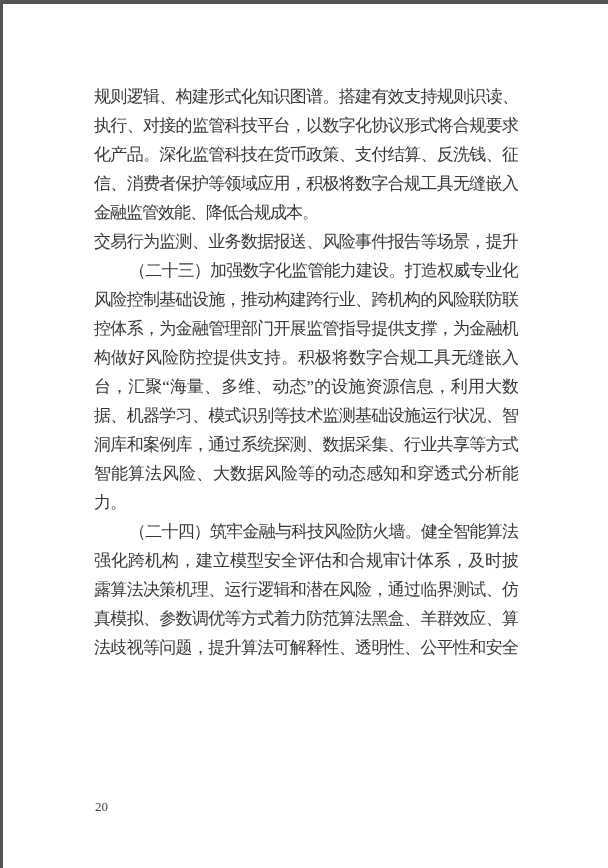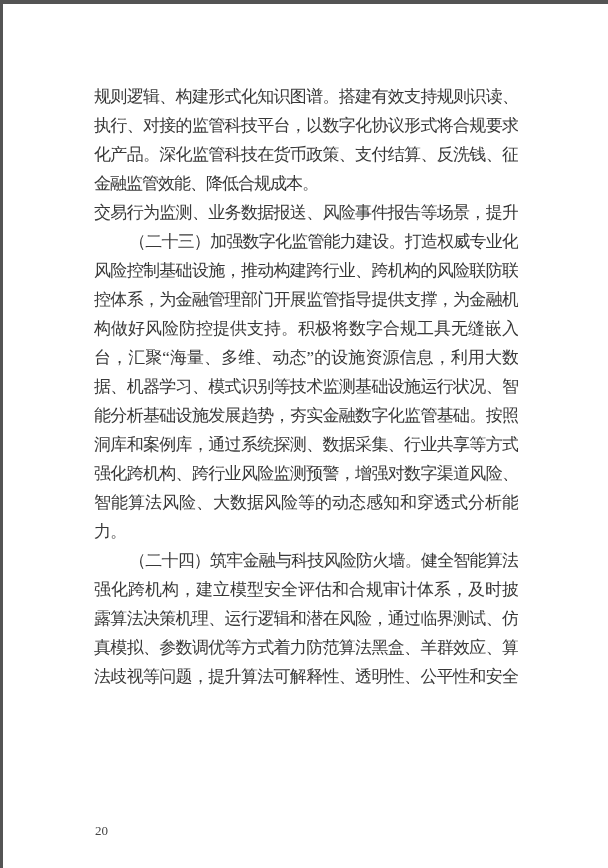--- a/index.html
+++ b/index.html
@@ -46,51 +46,50 @@
   }
   .ln.end {
     text-align-last: left;
   }
   .ln.ind {
     text-indent: 35px;
   }
   .pageno {
     position: absolute;
     left: 95px;
-    top: 823px;
+    top: 799px;
     font-size: 13px;
     line-height: 16px;
     color: #444444;
     font-family: "Liberation Serif", "DejaVu Serif", serif;
   }
 </style>
 </head>
 <body>
 
 <div class="page">
   <div class="edge-top"></div>
   <div class="edge-left"></div>
 
   <main class="textblock">
 
     <div class="ln">规则逻辑、构建形式化知识图谱。搭建有效支持规则识读、</div>
     <div class="ln">执行、对接的监管科技平台，以数字化协议形式将合规要求</div>
     <div class="ln">化产品。深化监管科技在货币政策、支付结算、反洗钱、征</div>
+    <div class="ln">信、消费者保护等领域应用，积极将数字合规工具无缝嵌入</div>
     <div class="ln end">金融监管效能、降低合规成本。</div>
     <div class="ln">交易行为监测、业务数据报送、风险事件报告等场景，提升</div>
 
     <div class="ln ind">（二十三）加强数字化监管能力建设。打造权威专业化</div>
     <div class="ln">风险控制基础设施，推动构建跨行业、跨机构的风险联防联</div>
     <div class="ln">控体系，为金融管理部门开展监管指导提供支撑，为金融机</div>
     <div class="ln">构做好风险防控提供支持。积极将数字合规工具无缝嵌入</div>
     <div class="ln">台，汇聚“海量、多维、动态”的设施资源信息，利用大数</div>
     <div class="ln">据、机器学习、模式识别等技术监测基础设施运行状况、智</div>
-    <div class="ln">能分析基础设施发展趋势，夯实金融数字化监管基础。按照</div>
     <div class="ln">洞库和案例库，通过系统探测、数据采集、行业共享等方式</div>
-    <div class="ln">强化跨机构、跨行业风险监测预警，增强对数字渠道风险、</div>
     <div class="ln">智能算法风险、大数据风险等的动态感知和穿透式分析能</div>
     <div class="ln end">力。</div>
 
     <div class="ln ind">（二十四）筑牢金融与科技风险防火墙。健全智能算法</div>
     <div class="ln">强化跨机构，建立模型安全评估和合规审计体系，及时披</div>
     <div class="ln">露算法决策机理、运行逻辑和潜在风险，通过临界测试、仿</div>
     <div class="ln">真模拟、参数调优等方式着力防范算法黑盒、羊群效应、算</div>
     <div class="ln">法歧视等问题，提升算法可解释性、透明性、公平性和安全</div>
   </main>
 

